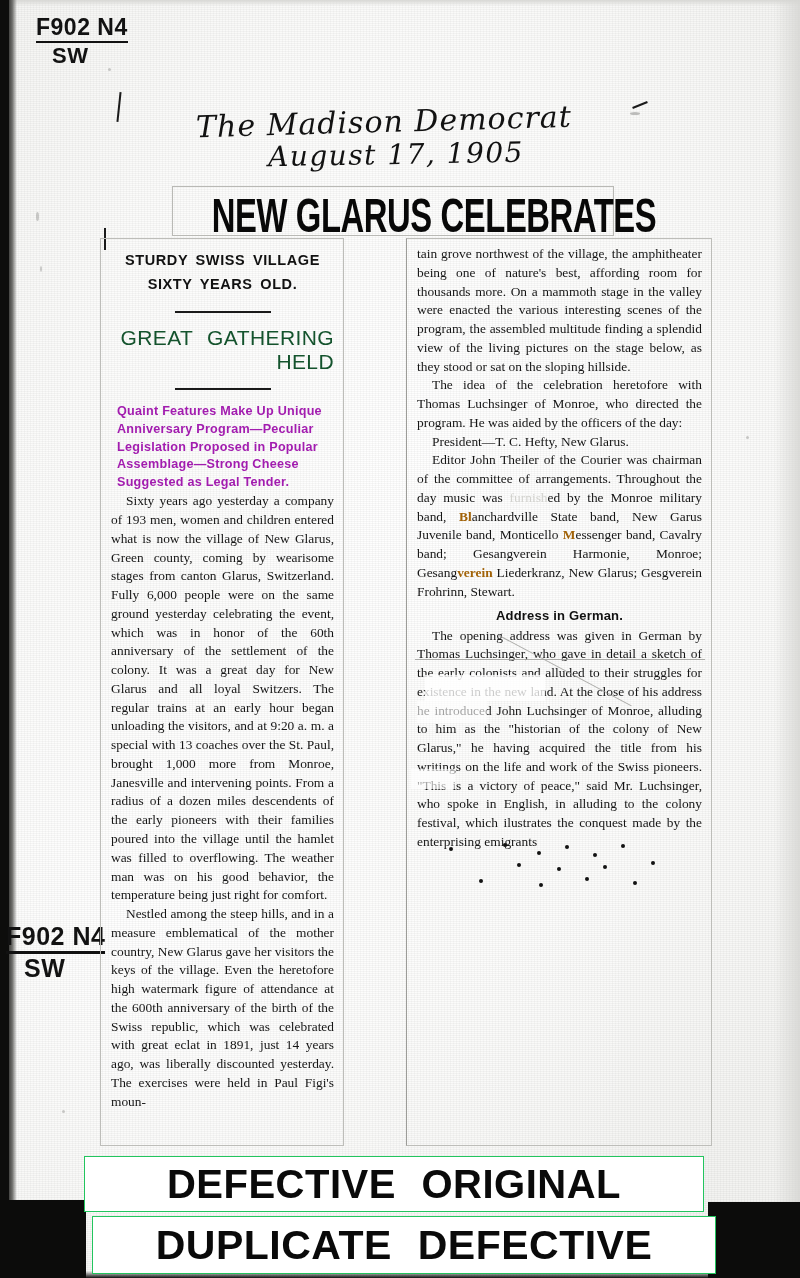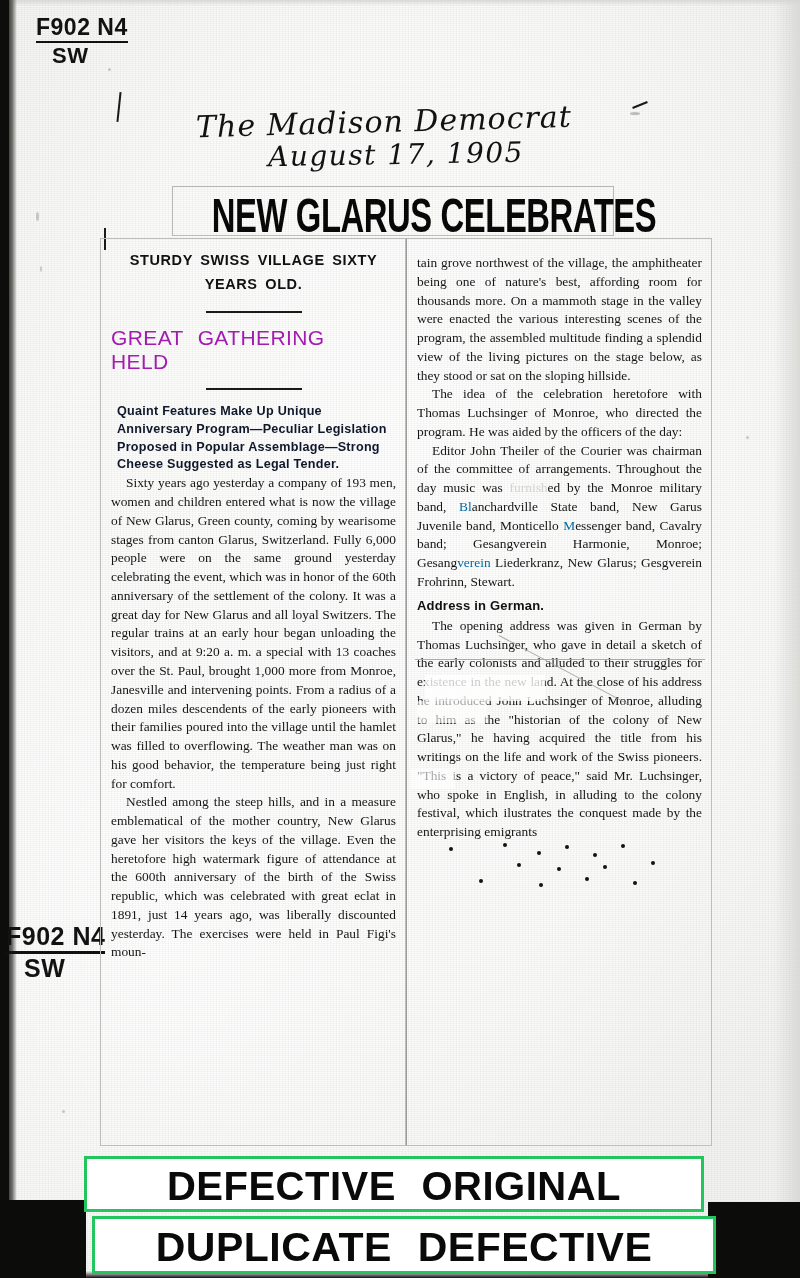--- a/index.html
+++ b/index.html
@@ -142,21 +142,21 @@
     white-space: nowrap;
   }
 
   .colbox {
     position: absolute;
     top: 52px;
     height: 908px;
     box-sizing: border-box;
     border: 1px solid #bdbdb9;
   }
-  .col-left  { left: 0;    width: 306px; }
+  .col-left  { left: 0;    width: 244px; }
   .col-right { left: 306px; width: 306px; border-left: 1px solid #9c9c98; }
 
   .col-inner { position: absolute; inset: 0; padding: 6px 9px 0 10px; }
 
   .deck1 {
     font-family: "Liberation Sans", sans-serif;
     font-weight: 700;
     font-size: 14.5px;
     letter-spacing: .6px;
     color: #111;
@@ -167,62 +167,62 @@
   }
   .rule {
     width: 96px; height: 2px; background: #1a1a1a;
     margin: 14px auto 13px auto;
   }
   .deck2 {
     font-family: "Liberation Sans", sans-serif;
     font-weight: 400;
     font-size: 21px;
     letter-spacing: .4px;
-    color: #a21caf;
-    text-align: left;
+    color: #14532d;
+    text-align: right;
     word-spacing: 8px;
     margin: 0 0 2px 0;
   }
   .deck3 {
     font-family: "Liberation Sans", sans-serif;
     font-weight: 700;
     font-size: 12.6px;
     line-height: 1.42;
     letter-spacing: .25px;
-    color: #0f172a;
+    color: #a21caf;
     text-align: left;
     margin: 12px 4px 0 6px;
   }
 
   .body p {
     margin: 0;
     font-family: "Liberation Serif", serif;
     font-size: 13.4px;
     line-height: 1.40;
     color: #151515;
     text-align: justify;
     text-indent: 15px;
     hyphens: none;
   }
   .body p.cont { text-indent: 0; }
   .col-left .body { margin-top: 0; }
-  .col-right .body { margin-top: 9px; }
+  .col-right .body { margin-top: 0; }
 
   .subhead {
     font-family: "Liberation Sans", sans-serif;
     font-weight: 700;
     font-size: 13px;
-    text-align: left;
+    text-align: center;
     color: #111;
     margin: 6px 0 4px 0;
     letter-spacing: .2px;
   }
 
   
-  .faded { color: #0369a1; }
+  .faded { color: #a16207; font-weight: bold; }
   .vfaded { color: #d2d2ce; }
 
   
   .inkdot {
     position: absolute;
     width: 4px; height: 4px;
     background: #121212;
     border-radius: 50%;
   }
 
@@ -231,21 +231,21 @@
     position: absolute;
     background: #9e9e9a;
     transform-origin: left center;
     opacity: .85;
   }
 
   
   .target {
     position: absolute;
     background: #ffffff;
-    border: 3px solid #22c55e;
+    border: 1px solid #22c55e;
     box-sizing: border-box;
     font-family: "Liberation Sans", sans-serif;
     font-weight: 700;
     color: #0a0a0a;
     text-align: center;
     white-space: nowrap;
   }
   #target-defective {
     left: 84px; top: 1156px; width: 620px; height: 56px;
     font-size: 40px; line-height: 54px; letter-spacing: .5px;
@@ -318,20 +318,21 @@
         </div>
       </div>
     </div>
 
     <div class="colbox col-right">
       <div class="col-inner">
         <div class="body">
 
           <p class="cont">tain grove northwest of the village, the amphitheater being one of nature's best, affording room for thousands more. On a mammoth stage in the valley were enacted the various interesting scenes of the program, the assembled multitude finding a splendid view of the living pictures on the stage below, as they stood or sat on the sloping hillside.</p>
           <p>The idea of the celebration heretofore with Thomas Luchsinger of Monroe, who directed the program. He was aided by the officers of the day:</p>
+          <p>President—T. C. Hefty, New Glarus.</p>
 
           <p><span>Editor John Theiler of the Courier was chairman of the committee of arrangements. Throughout the day music was </span><span class="vfaded">furnish</span><span>ed by the Monroe military band, </span><span class="faded">Bl</span><span>anchardville State band, New Garus Juvenile band, Monticello </span><span class="faded">M</span><span>essenger band, Cavalry band; Gesangverein Harmonie, Monroe; Gesang</span><span class="faded">verein</span><span> Liederkranz, New Glarus; Gesgverein Frohrinn, Stewart.</span></p>
 
 
           <div class="subhead">Address in German.</div>
 
           <p>The opening address was given in German by Thomas Luchsinger, who gave in detail a sketch of the early colonists and alluded to their struggles for existence in the new land. At the close of his address he introduced John Luchsinger of Monroe, alluding to him as the "historian of the colony of New Glarus," he having acquired the title from his writings on the life and work of the Swiss pioneers. "This is a victory of peace," said Mr. Luchsinger, who spoke in English, in alluding to the colony festival, which ilustrates the conquest made by the enterprising emigrants</p>
         </div>
       </div>
 

